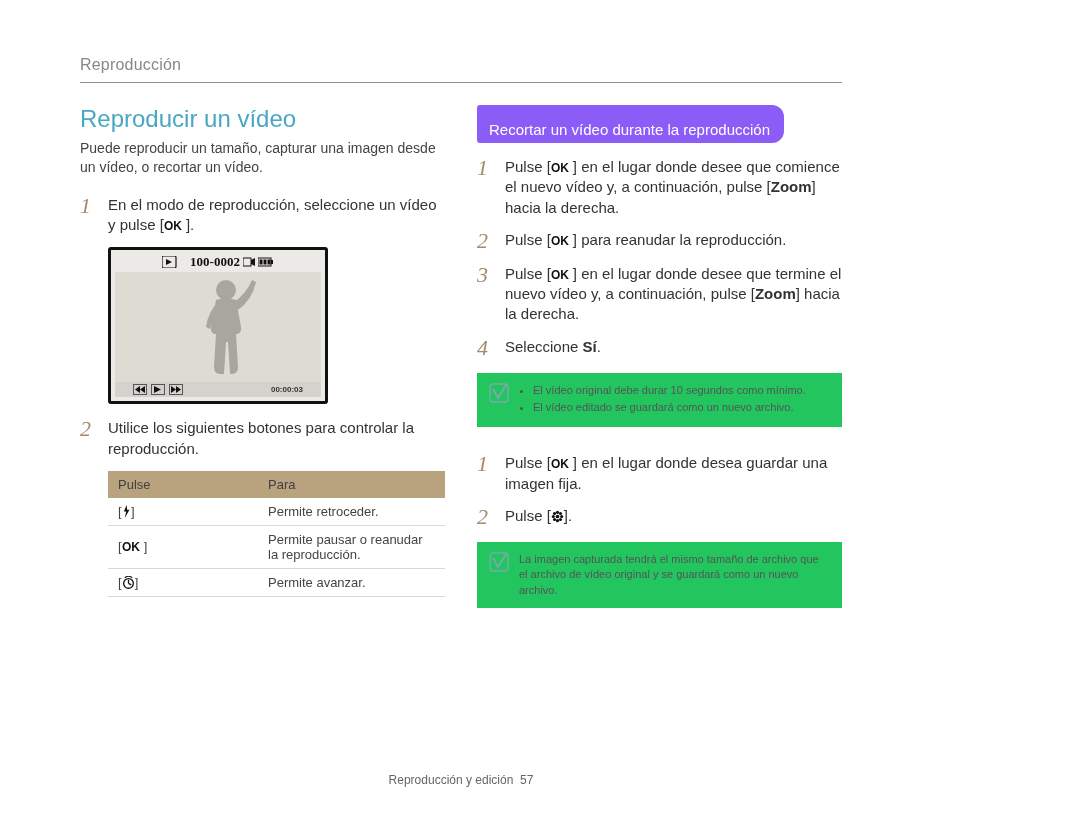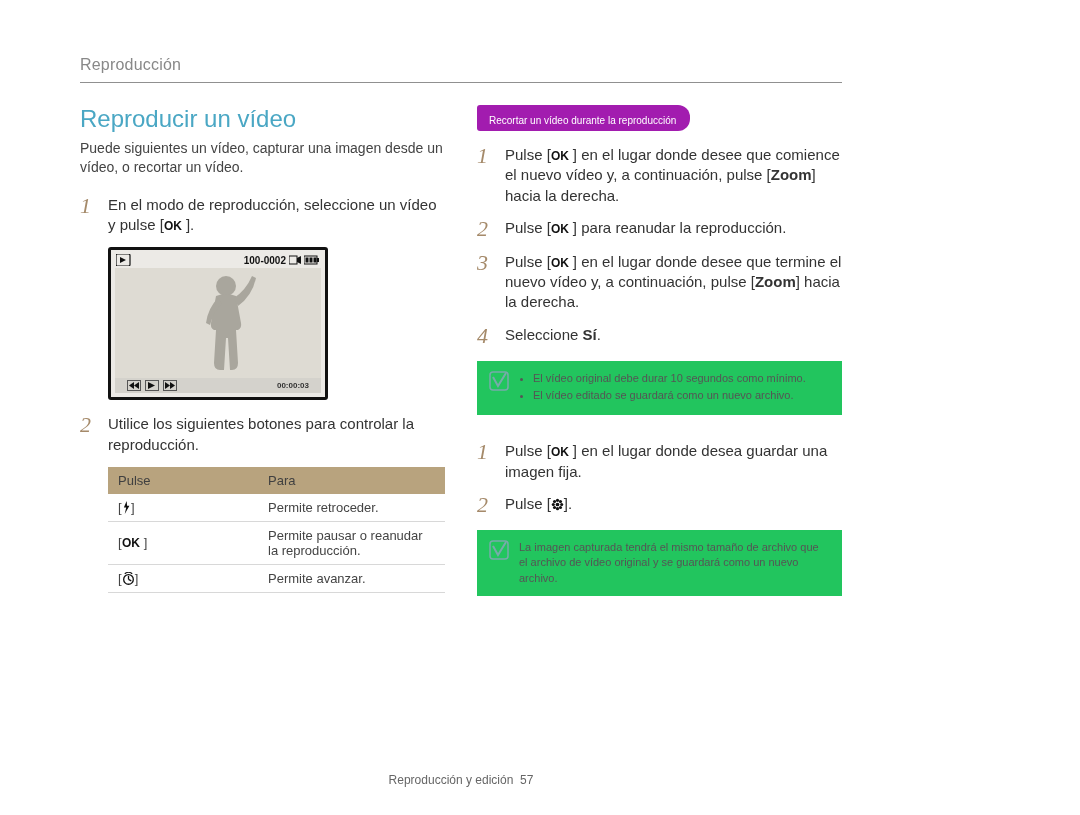--- a/index.html
+++ b/index.html
@@ -14,37 +14,37 @@
   .step { display: flex; gap: 10px; margin-bottom: 12px; font-size: 15px; color: #333; line-height: 1.35; }
   .step-n { color: #a58a6a; font-size: 22px; font-style: italic; font-family: Georgia, "Times New Roman", serif; line-height: 1; min-width: 18px; }
   .step-body { flex: 1; }
   .ok-icon { display: inline-flex; align-items: center; vertical-align: -3px; }
   .ok-icon svg { height: 14px; }
   .bold { font-weight: 700; }
 
   
   .preview { width: 220px; border: 3px solid #111; border-radius: 3px; background: #000; margin: 6px 0 14px 28px; }
   .preview-inner { background: #eceae6; padding: 4px; }
-  .preview-top { display: flex; justify-content: space-between; align-items: center; font-size: 10px; font-weight: 600; color: #111; padding: 0 1px 2px 1px; }
+  .preview-top { display: flex; justify-content: center; align-items: center; font-size: 13px; font-weight: 600; color: #111; padding: 0 1px 2px 1px; font-family: Liberation Serif, serif; }
   .preview-top svg { display: block; }
   .preview-img { position: relative; height: 110px; background: #dedbd3; overflow: hidden; }
   .silhouette { position: absolute; left: 50%; bottom: 0; transform: translateX(-40%); }
-  .preview-controls { display: flex; justify-content: space-between; align-items: center; background: #d4d2cc; padding: 2px 12px; font-size: 8px; font-weight: 600; }
+  .preview-controls { display: flex; justify-content: space-between; align-items: center; background: #d4d2cc; padding: 2px 18px; font-size: 8px; font-weight: 600; }
   .preview-ctl-left { display: flex; gap: 4px; }
   .preview-ctl-box { width: 14px; height: 11px; border: 1px solid #555; display: flex; align-items: center; justify-content: center; }
   .preview-footer { background: #d1cfc9; padding: 2px 3px; display: flex; align-items: center; gap: 4px; font-size: 9px; }
 
   
   table.controls { width: calc(100% - 28px); margin-left: 28px; border-collapse: collapse; font-size: 13px; }
   table.controls th { background: #b8a37e; color: #404040; text-align: left; font-weight: 400; padding: 6px 10px; }
   table.controls td { padding: 6px 10px; border-bottom: 1px solid #d8d8d8; color: #444; vertical-align: middle; }
   table.controls tr td:first-child { width: 150px; }
 
   
-  .pill { display: inline-block; background: #a21caf; color: #fff; font-size: 10px; padding: 10px 14px 5px 12px; border-radius: 3px 12px 12px 3px; margin-bottom: 14px; }
+  .pill { display: inline-block; background: #8b5cf6; color: #fff; font-size: 15px; padding: 16px 14px 5px 12px; border-radius: 3px 12px 12px 3px; margin-bottom: 14px; }
 
   
   .note { display: flex; gap: 10px; background: #22c55e; padding: 10px 12px; margin: 14px 0 26px 0; font-size: 11px; color: #555; line-height: 1.4; }
   .note-icon { width: 20px; height: 20px; flex-shrink: 0; }
   .note ul { list-style: disc; padding-left: 14px; }
   .note ul li { margin-bottom: 2px; }
 
   .mini-icon { display:inline-flex; vertical-align: -2px; line-height: 0; }
   .mini-icon svg { height: 13px; }
 
@@ -88,21 +88,21 @@
 
 <div class="page">
 
   <div class="breadcrumb">Reproducción</div>
   <hr class="rule">
 
   <div class="cols">
 
     <div class="col">
       <div class="h2">Reproducir un vídeo</div>
-      <div class="intro">Puede siguientes un vídeo, capturar una imagen desde un vídeo, o recortar un vídeo.</div>
+      <div class="intro">Puede reproducir un tamaño, capturar una imagen desde un vídeo, o recortar un vídeo.</div>
 
       <div class="step">
         <div class="step-n">1</div>
         <div class="step-body">
           <span>En el modo de reproducción, seleccione un vídeo y pulse [</span><span class="ok-icon">
               <svg viewBox="0 0 22 14">
                 <use href="#ok-glyph"></use>
               </svg>
             </span><span>].</span>
         </div>

